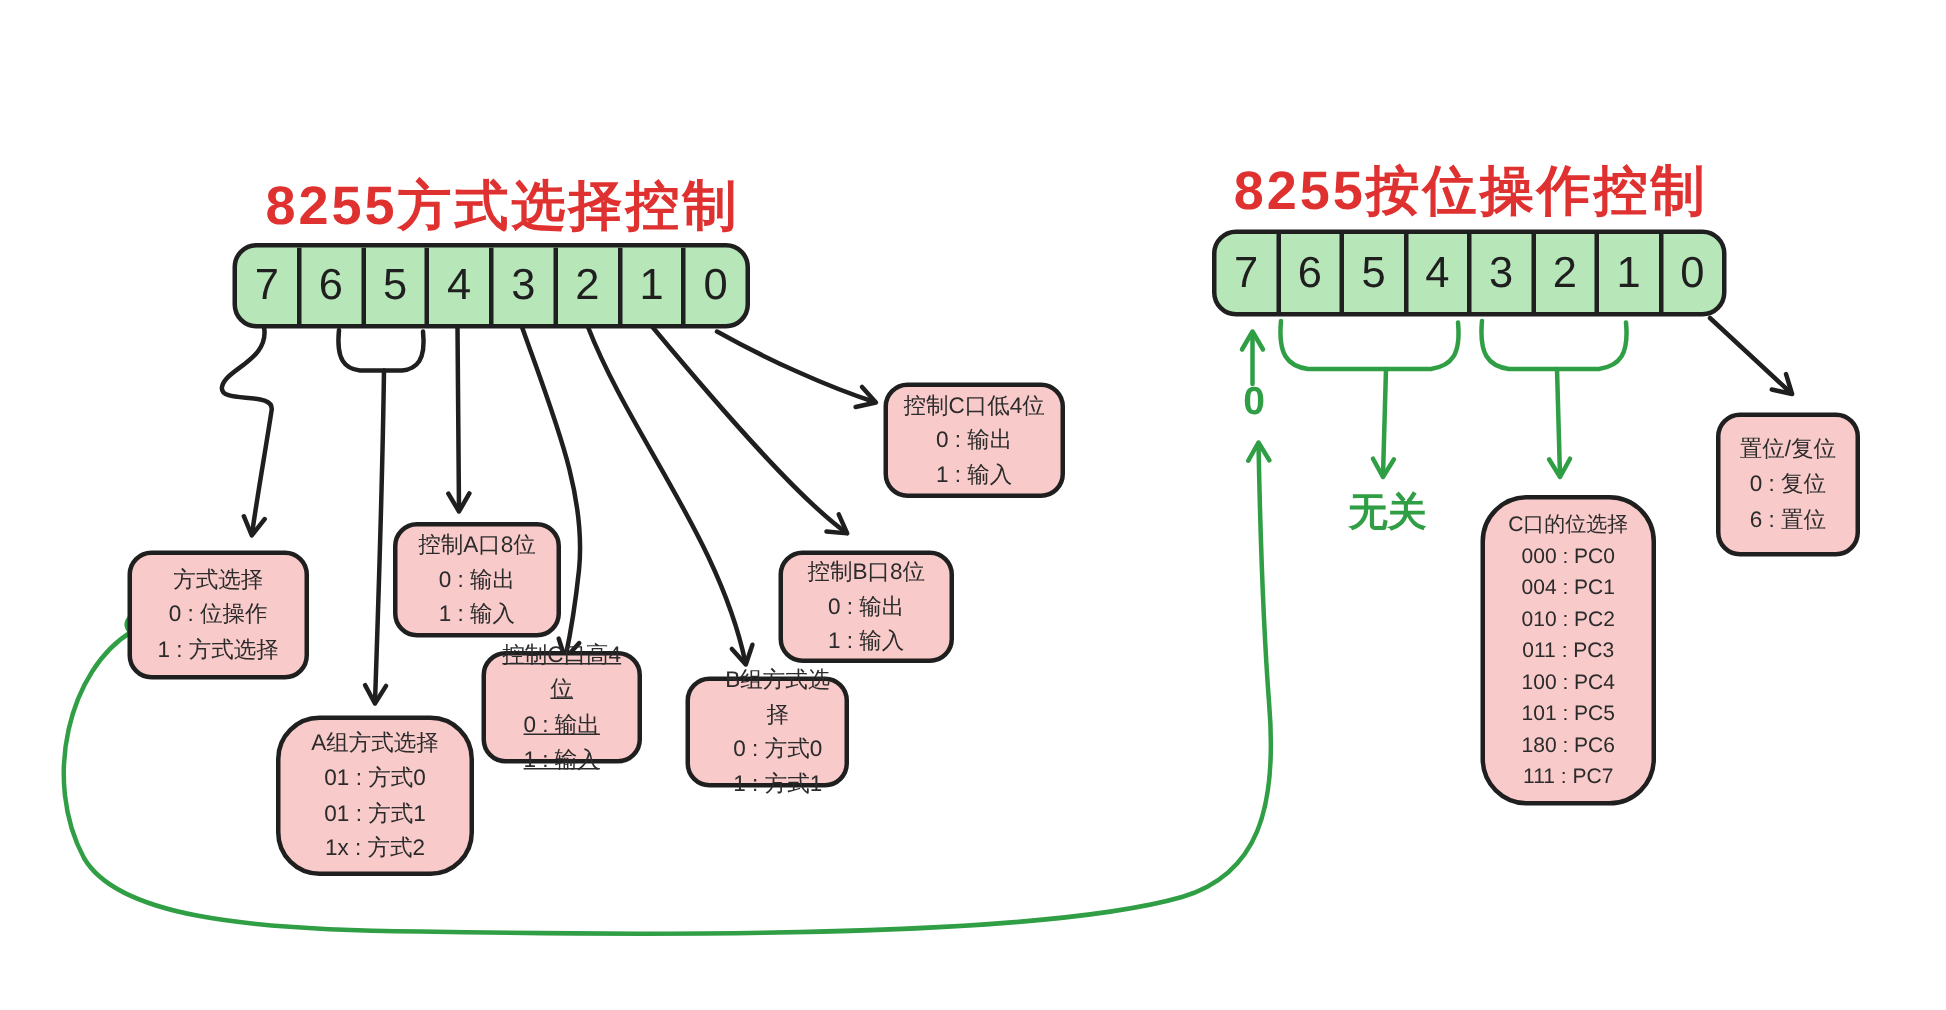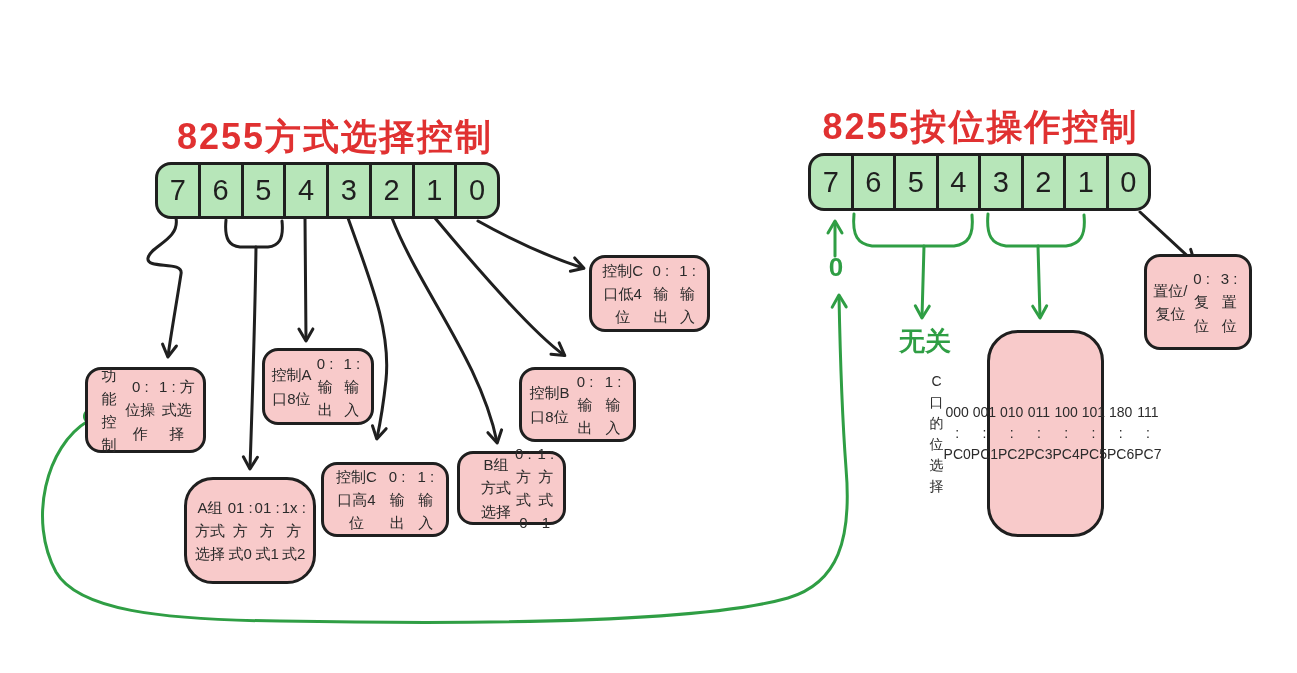--- a/index.html
+++ b/index.html
@@ -18,21 +18,21 @@
     overflow:hidden;
   }
   .register .bit-cell {
     flex:1; display:flex; align-items:center; justify-content:center;
     border-right:3px solid #1f1f1f;
     font-size:29px; font-weight:500; color:#1f1f1f;
   }
   .register .bit-cell:last-child { border-right:none; }
 
   .pink-box {
-    position:absolute; display:flex; flex-direction:row;
+    position:absolute; display:flex; flex-direction:column;
     align-items:center; justify-content:center;
     background:#f8caca; border:3px solid #1f1f1f; border-radius:16px;
     color:#2b2b2b; font-size:15px; line-height:1.55; text-align:center;
     padding:4px 6px;
   }
   .pink-box.small-lines { font-size:14px; line-height:1.5; }
 
   .green-label {
     position:absolute; color:#2f9e44; font-size:26px; font-weight:600;
     text-align:center;
@@ -96,36 +96,36 @@
       <div class="bit-cell">6</div>
       <div class="bit-cell">5</div>
       <div class="bit-cell">4</div>
       <div class="bit-cell">3</div>
       <div class="bit-cell">2</div>
       <div class="bit-cell">1</div>
       <div class="bit-cell">0</div>
     </div>
 
   <div class="pink-box" style="left:85px; top:367px; width:121px; height:86px;">
-      <div class="box-line">功能控制</div>
+      <div class="box-line">方式选择</div>
       <div class="box-line">0 : 位操作</div>
       <div class="box-line">1 : 方式选择</div>
     </div>
   <div class="pink-box" style="left:262px; top:348px; width:112px; height:77px;">
       <div class="box-line">控制A口8位</div>
       <div class="box-line">0 : 输出</div>
       <div class="box-line">1 : 输入</div>
     </div>
   <div class="pink-box" style="left:184px; top:477px; width:132px; height:107px;border-radius:29px;">
       <div class="box-line">A组方式选择</div>
       <div class="box-line">01 : 方式0</div>
       <div class="box-line">01 : 方式1</div>
       <div class="box-line">1x : 方式2</div>
     </div>
-  <div class="pink-box" style="left:321px; top:462px; width:128px; height:75px;">
+  <div class="pink-box" style="left:321px; top:434px; width:107px; height:75px;text-decoration:underline;">
       <div class="box-line">控制C口高4位</div>
       <div class="box-line">0 : 输出</div>
       <div class="box-line">1 : 输入</div>
     </div>
   <div class="pink-box" style="left:457px; top:451px; width:109px; height:74px;padding-left:20px;">
       <div class="box-line">B组方式选择</div>
       <div class="box-line">0 : 方式0</div>
       <div class="box-line">1 : 方式1</div>
     </div>
   <div class="pink-box" style="left:519px; top:367px; width:117px; height:75px;">
@@ -135,30 +135,30 @@
     </div>
   <div class="pink-box" style="left:589px; top:255px; width:121px; height:77px;">
       <div class="box-line">控制C口低4位</div>
       <div class="box-line">0 : 输出</div>
       <div class="box-line">1 : 输入</div>
     </div>
 
   <div class="pink-box small-lines" style="left:987px; top:330px; width:117px; height:207px;border-radius:31px;">
       <div class="box-line">C口的位选择</div>
       <div class="box-line">000 : PC0</div>
-      <div class="box-line">001 : PC1</div>
+      <div class="box-line">004 : PC1</div>
       <div class="box-line">010 : PC2</div>
       <div class="box-line">011 : PC3</div>
       <div class="box-line">100 : PC4</div>
       <div class="box-line">101 : PC5</div>
       <div class="box-line">180 : PC6</div>
       <div class="box-line">111 : PC7</div>
     </div>
-  <div class="pink-box" style="left:1144px; top:254px; width:108px; height:96px;">
+  <div class="pink-box" style="left:1144px; top:275px; width:96px; height:96px;">
       <div class="box-line">置位/复位</div>
       <div class="box-line">0 : 复位</div>
-      <div class="box-line">3 : 置位</div>
+      <div class="box-line">6 : 置位</div>
     </div>
 
   <div class="green-label" style="left:822px; top:252px; width:28px;">0</div>
   <div class="green-label" style="left:894px; top:324px; width:62px;">无关</div>
 
 </div>
 
 </body></html>

